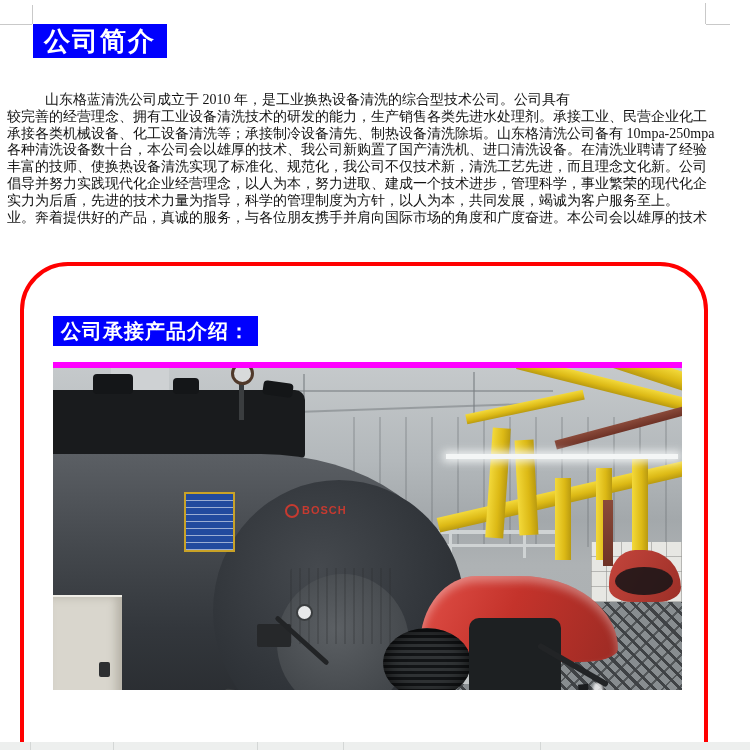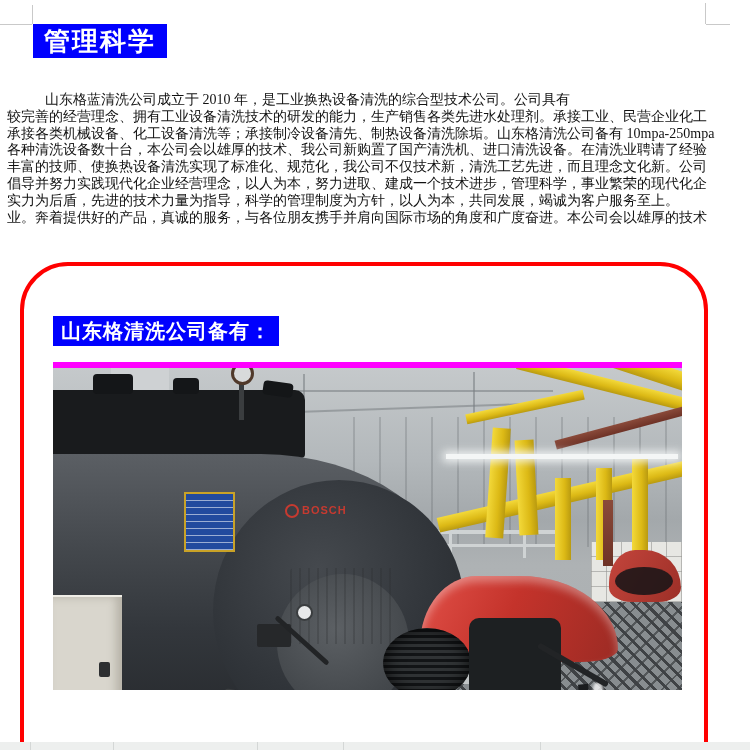--- a/index.html
+++ b/index.html
@@ -111,35 +111,35 @@
 </head>
 <body>
 
 <div class="page">
 
   <div class="crop" style="left:32px;top:5px;width:1px;height:19px;"></div>
   <div class="crop" style="left:0;top:24px;width:32px;height:1px;"></div>
   <div class="crop" style="left:705px;top:3px;width:1px;height:21px;"></div>
   <div class="crop" style="left:706px;top:24px;width:24px;height:1px;"></div>
 
-  <div class="h1-badge">管理科学</div>
+  <div class="h1-badge">公司简介</div>
 
   <div class="body-text">
     <div class="line indent">山东格蓝清洗公司成立于 2010 年，是工业换热设备清洗的综合型技术公司。公司具有</div>
     <div class="line">较完善的经营理念、拥有工业设备清洗技术的研发的能力，生产销售各类先进水处理剂。承接工业、民营企业化工</div>
     <div class="line">承接各类机械设备、化工设备清洗等；承接制冷设备清先、制热设备清洗除垢。山东格清洗公司备有 10mpa-250mpa</div>
     <div class="line">各种清洗设备数十台，本公司会以雄厚的技术、我公司新购置了国产清洗机、进口清洗设备。在清洗业聘请了经验</div>
     <div class="line">丰富的技师、使换热设备清洗实现了标准化、规范化，我公司不仅技术新，清洗工艺先进，而且理念文化新。公司</div>
     <div class="line">倡导并努力实践现代化企业经营理念，以人为本，努力进取、建成一个技术进步，管理科学，事业繁荣的现代化企</div>
     <div class="line">实力为后盾，先进的技术力量为指导，科学的管理制度为方针，以人为本，共同发展，竭诚为客户服务至上。</div>
     <div class="line">业。奔着提供好的产品，真诚的服务，与各位朋友携手并肩向国际市场的角度和广度奋进。本公司会以雄厚的技术</div>
   </div>
 
   <div class="red-box">
-    <div class="h2-badge">山东格清洗公司备有：</div>
+    <div class="h2-badge">公司承接产品介绍：</div>
 
     <div class="photo">
 
       <div class="truss" style="left:120px;top:28px;width:380px;height:2px;"></div>
       <div class="truss" style="left:180px;top:46px;width:300px;height:2px;transform:rotate(-2deg);"></div>
       <div class="truss" style="left:250px;top:12px;width:2px;height:48px;"></div>
       <div class="truss" style="left:420px;top:10px;width:2px;height:44px;"></div>
       <div class="wall-panels"></div>
       <div class="tile-wall"></div>
       <div class="floor"></div>

